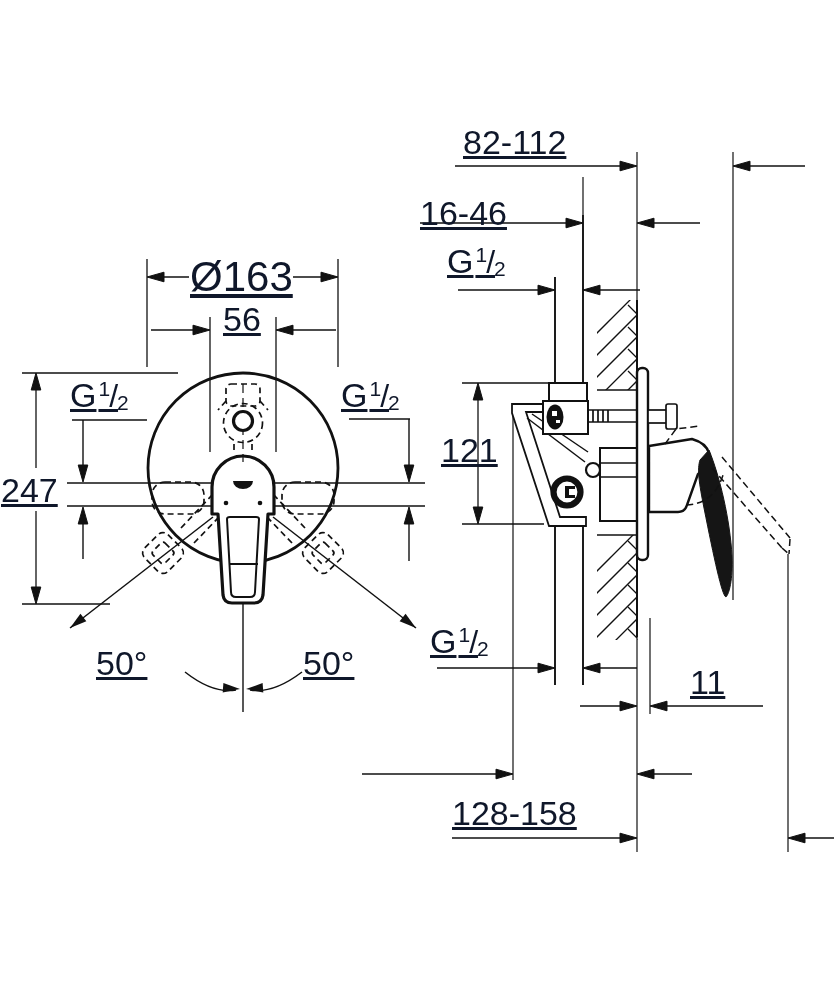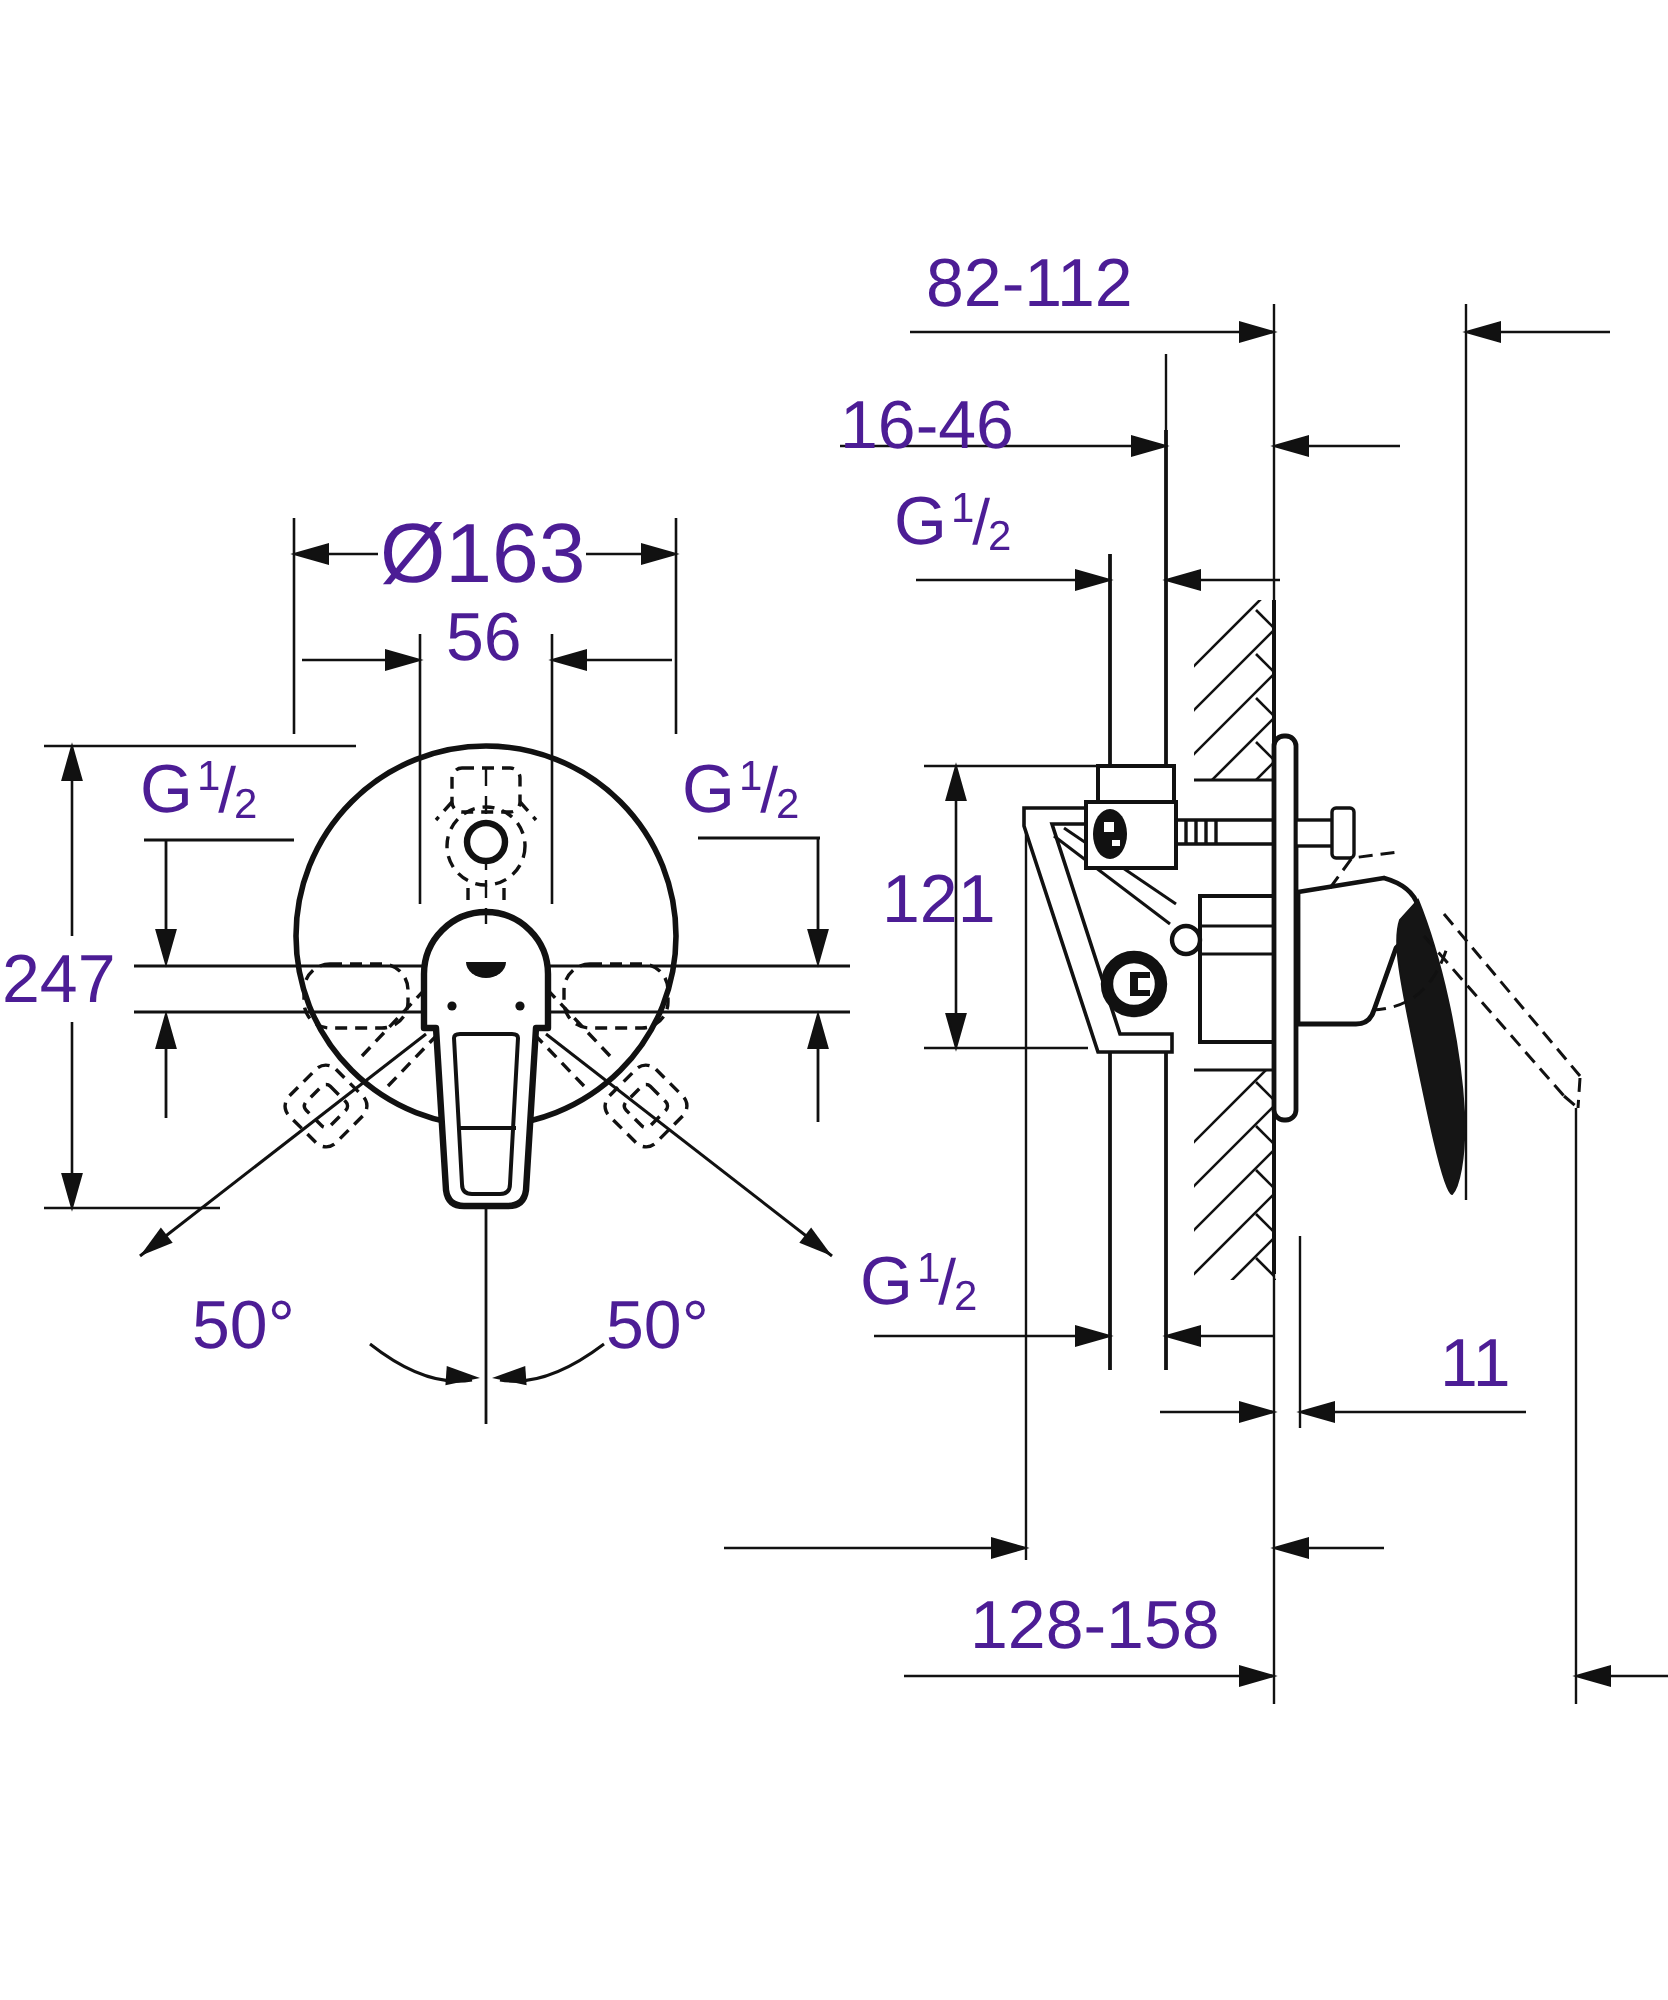--- a/index.html
+++ b/index.html
@@ -1,20 +1,20 @@
 <!DOCTYPE html>
 <html><head>
 <meta charset="utf-8">
 <style>
   html,body{margin:0;padding:0;background:#fff;}
   #stage{position:relative;width:834px;height:1000px;background:#fff;overflow:hidden;
          font-family:"Liberation Sans", sans-serif;color:#111;}
   svg{position:absolute;left:0;top:0;}
-  .lbl{position:absolute;font-size:34px;line-height:1;white-space:nowrap;color:#4c1d95;
-       letter-spacing:0px;}
+  .lbl{position:absolute;font-size:34px;line-height:1;white-space:nowrap;color:#0f172a;
+       letter-spacing:0px;text-decoration:underline;}
   .sm{font-size:42px;}
   .g-label .sup{font-size:21px;vertical-align:11px;margin-left:2px;}
   .g-label .frac-slash{font-size:32px;margin:0 -1px;}
   .g-label .sub{font-size:21px;vertical-align:-3px;}
 </style>
 </head>
 <body>
 
 <div id="stage">
 
@@ -297,16 +297,16 @@
 
 <div class="lbl" style="left:463px;top:125px;">82-112</div>
 <div class="lbl" style="left:420px;top:196px;">16-46</div>
 
 <div class="lbl g-label" style="left:447px;top:244px;"><span>G</span><span class="sup">1</span><span class="frac-slash">/</span><span class="sub">2</span></div>
 
 <div class="lbl" style="left:441px;top:433px;">121</div>
 
 <div class="lbl g-label" style="left:430px;top:624px;"><span>G</span><span class="sup">1</span><span class="frac-slash">/</span><span class="sub">2</span></div>
 
-<div class="lbl" style="left:720px;top:665px;">11</div>
-<div class="lbl" style="left:452px;top:796px;margin-left:33px;">128-158</div>
+<div class="lbl" style="left:690px;top:665px;">11</div>
+<div class="lbl" style="left:452px;top:796px;">128-158</div>
 
 </div>
 
 </body></html>

